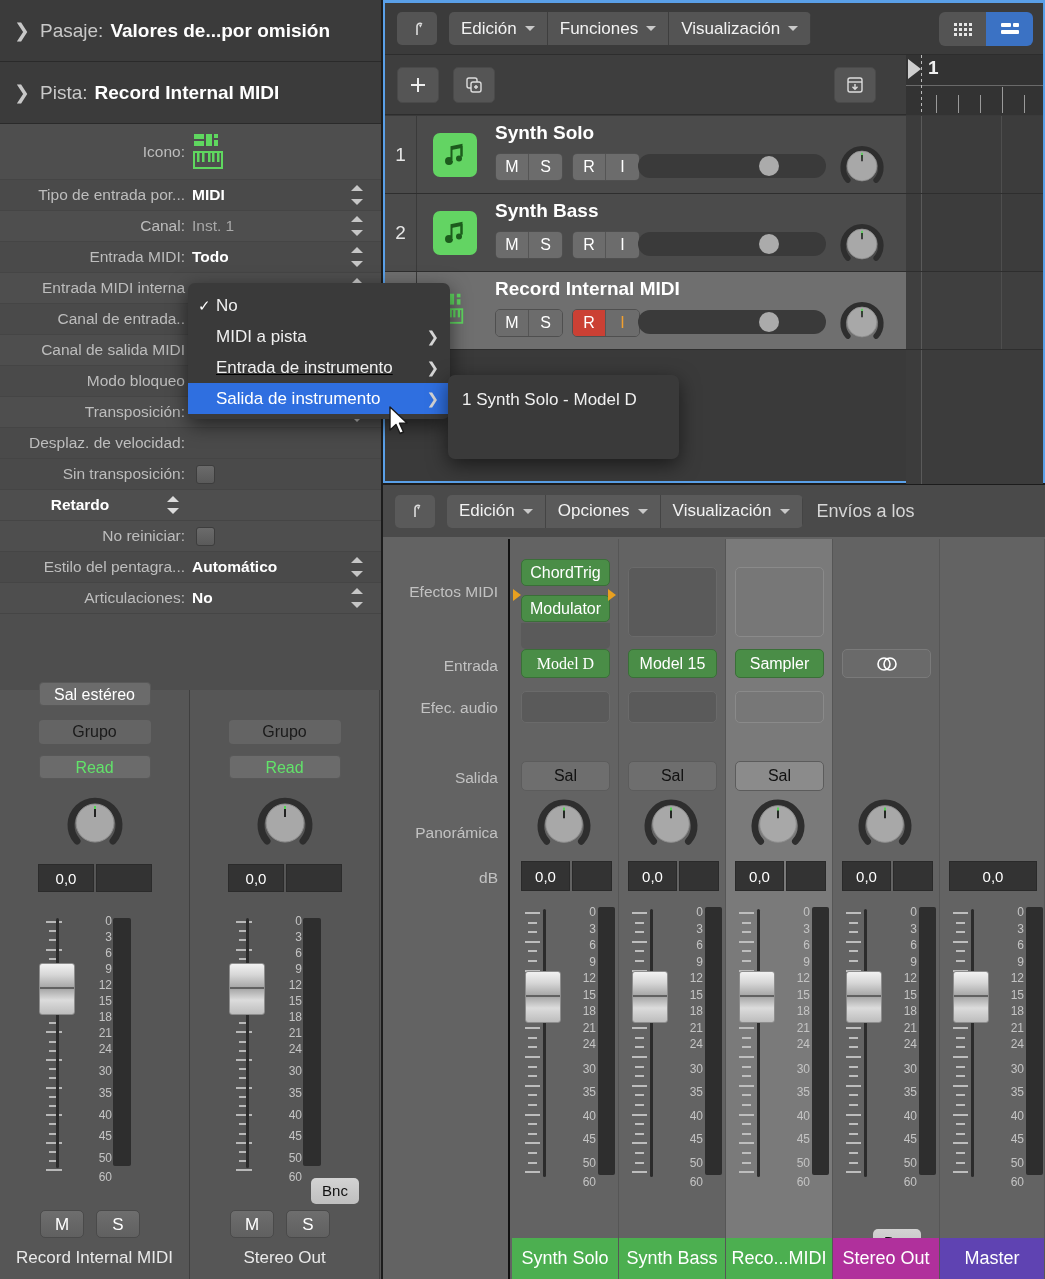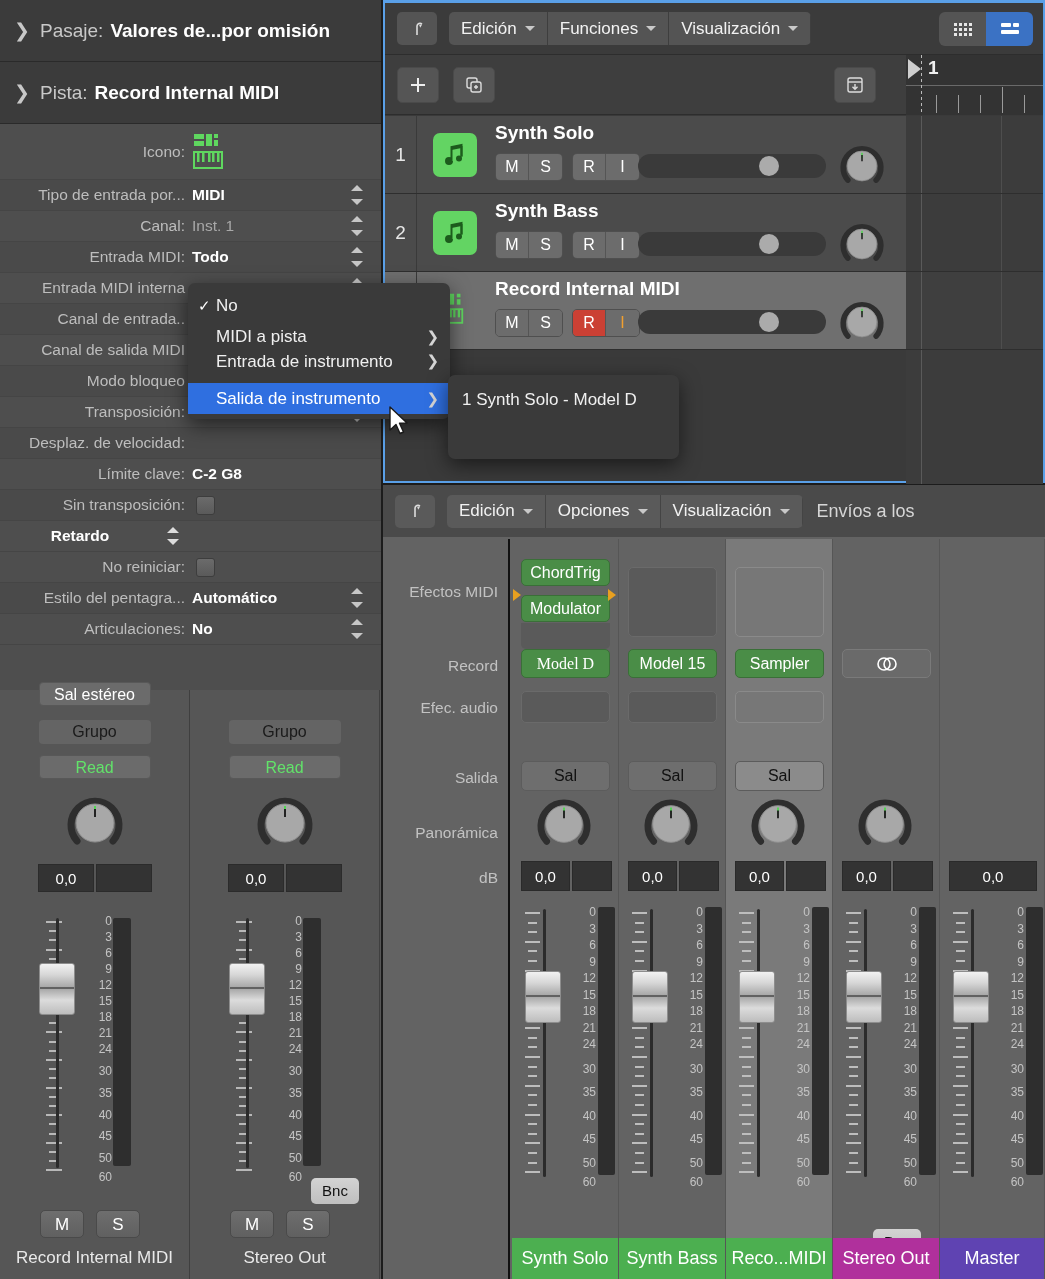--- a/index.html
+++ b/index.html
@@ -249,24 +249,20 @@
           <div class="rl">Transposición:</div>
           <div class="rv"></div>
           <div class="stepper">
             <i class="up"></i>
             <i class="dn"></i>
           </div>
         </div>
         <div class="irow alt">
           <div class="rl">Desplaz. de velocidad:</div>
           <div class="rv"></div>
-        </div>
-        <div class="irow">
-          <div class="rl">Límite clave:</div>
-          <div class="rv">C-2  G8</div>
         </div>
         <div class="irow alt">
           <div class="rl">Sin transposición:</div>
           <div class="rv"></div>
           <div class="chk" style="margin-left:4px;"></div>
         </div>
         <div class="irow">
           <div class="rl" style="width: 160px; text-align: center; padding-right: 0px; color: rgb(255, 255, 255); font-weight: 600;">Retardo</div>
           <div class="rv"></div>
           <span class="inline-step">
@@ -675,21 +671,21 @@
             <span>Visualización</span>
             <span class="caret"></span>
           </div>
         </div>
       <span class="sendlbl">Envíos a los</span>
     </div>
 
     <div id="mix-body">
       <div id="mix-labels">
           <div class="rowlbl" style="top:44px;right:10px;">Efectos MIDI</div>
-          <div class="rowlbl" style="top:118px;right:10px;">Record</div>
+          <div class="rowlbl" style="top:118px;right:10px;">Entrada</div>
           <div class="rowlbl" style="top:160px;right:10px;">Efec. audio</div>
           <div class="rowlbl" style="top:230px;right:10px;">Salida</div>
           <div class="rowlbl" style="top:285px;right:10px;">Panorámica</div>
           <div class="rowlbl" style="top:330px;right:10px;">dB</div>
         </div>
       <div id="mix-strips">
           <div class="strip" style="left:129px;width:107px;background:#636363;">
             <div class="slot green" style="top:20px;width:89px;height:27px;">ChordTrig</div>
             <div class="slot green" style="top:56px;width:89px;height:27px;">Modulator</div>
             <div class="slot" style="top:84px;width:89px;height:26px;background:#5a5a5a;border-radius:0 0 5px 5px;"></div>
@@ -1027,21 +1023,21 @@
   <div id="popup" style="position:absolute;left:188px;top:283px;width:262px;height:136px;background:#3a3a3a;border-radius:7px;box-shadow:0 6px 20px rgba(0,0,0,.55);padding:7px 0;">
       <div style="position:relative;height:31px;display:flex;align-items:center;padding:0 10px;">
         <span style="width:18px;color:#fff;font-size:15px;">✓</span>
         <span style="color:#f0f0f0;font-size:17px;">No</span>
       </div>
       <div style="position:relative;height:31px;display:flex;align-items:center;padding:0 10px;">
         <span style="width:18px;color:#fff;font-size:15px;"></span>
         <span style="color:#f0f0f0;font-size:17px;">MIDI a pista</span>
         <span style="position:absolute;right:11px;color:#d5d5d5;font-size:15px;">❯</span>
       </div>
-      <div style="position:relative;height:31px;display:flex;padding:0 10px;">
+      <div style="position:relative;height:31px;display:flex;align-items:center;padding:0 10px;text-decoration:underline;">
         <span style="width:18px;color:#fff;font-size:15px;"></span>
         <span style="color:#f0f0f0;font-size:17px;">Entrada de instrumento</span>
         <span style="position:absolute;right:11px;color:#d5d5d5;font-size:15px;">❯</span>
       </div>
       <div style="position:relative;height:31px;display:flex;align-items:center;padding:0 10px;background:#2f6fe0;">
         <span style="width:18px;color:#fff;font-size:15px;"></span>
         <span style="color:#f0f0f0;font-size:17px;color:#fff;">Salida de instrumento</span>
         <span style="position:absolute;right:11px;color:#d5d5d5;font-size:15px;">❯</span>
       </div>
     </div>

